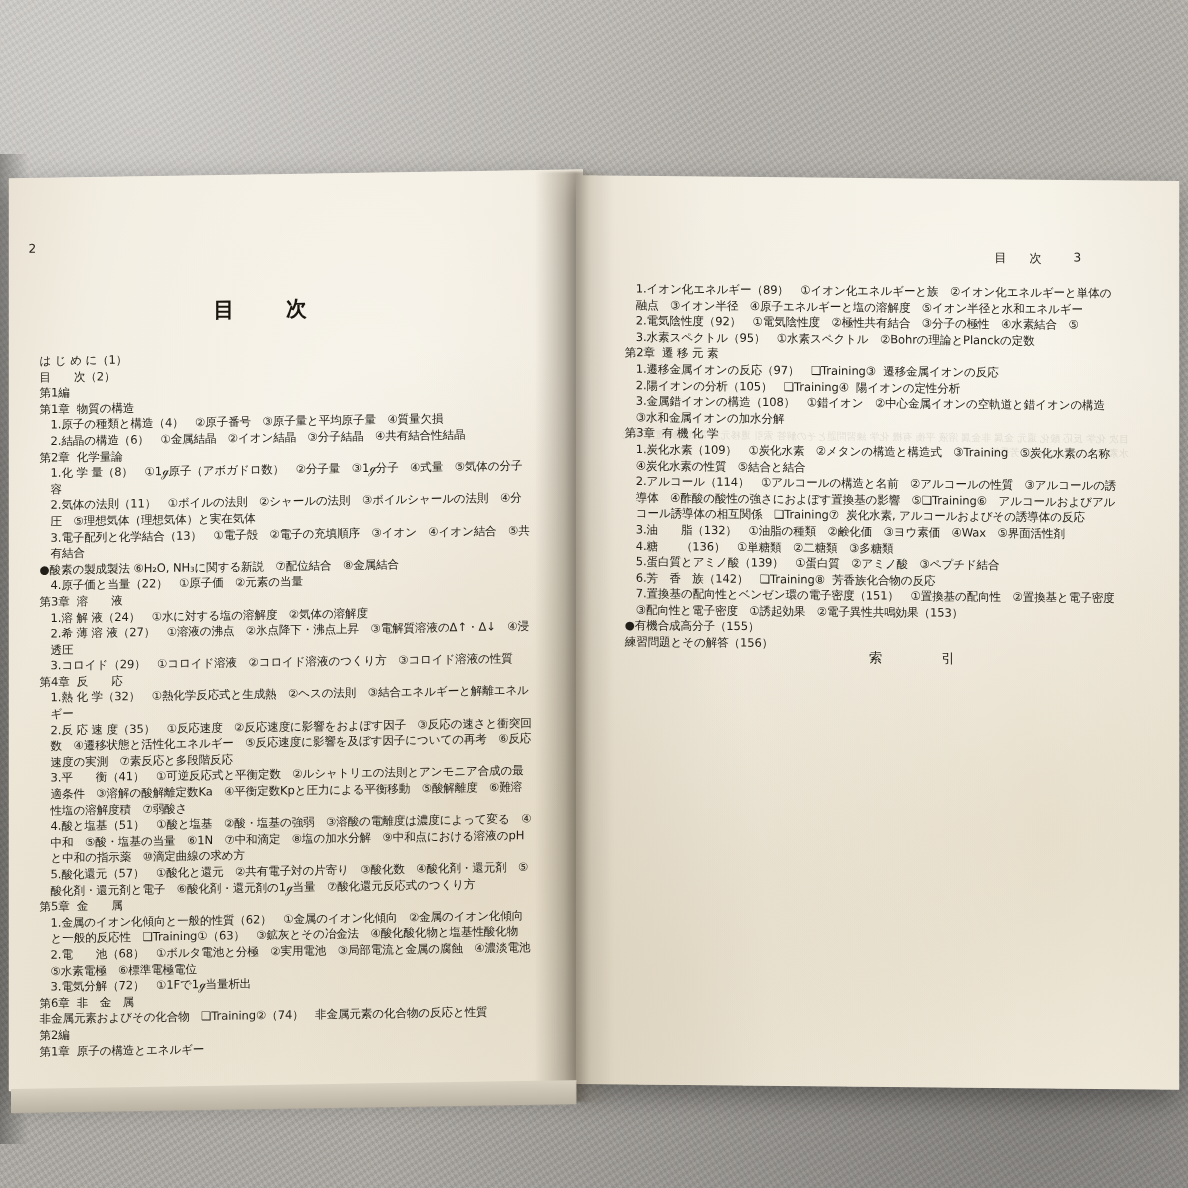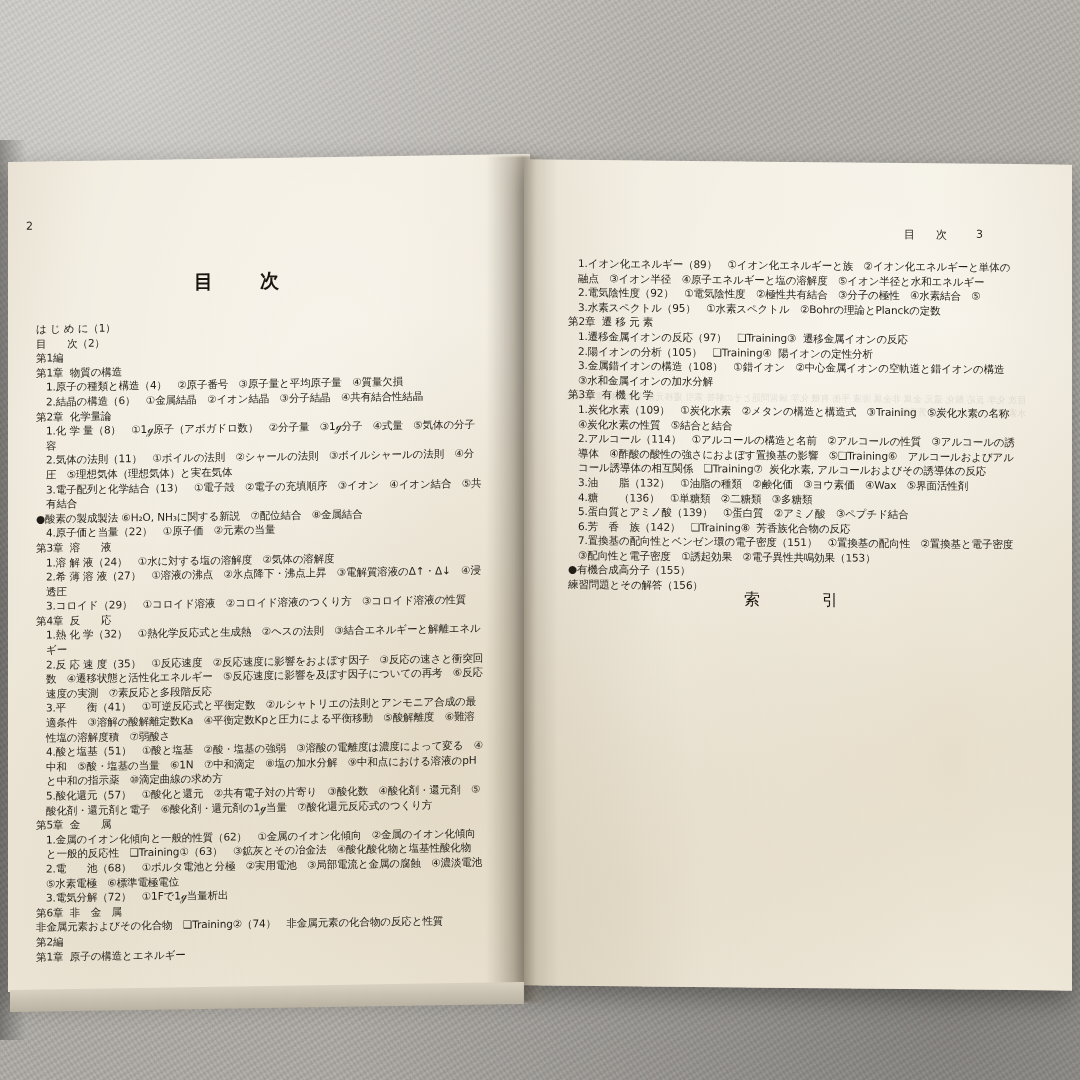--- a/index.html
+++ b/index.html
@@ -79,21 +79,21 @@
   }
   .pgnum{position:absolute;font-size:11px;color:#2a2620;}
   .title{
     position:absolute;
     font-size:19px;letter-spacing:14px;color:#19160f;font-weight:700;
   }
   .running{
     position:absolute;font-size:11px;letter-spacing:5px;color:#23201a;
   }
   .sakuin{
-    position:absolute;font-size:16px;letter-spacing:10px;color:#1d1a14;
+    position:absolute;font-size:12px;letter-spacing:10px;color:#1d1a14;margin-left:46px;
   }
   .block{margin:0;padding:0;}
   .lvl1{margin-left:0;}
   .lvl2{margin-left:10px;}
   .shadow-left-edge{
     position:absolute;left:0px;top:140px;width:26px;height:900px;
     background:linear-gradient(90deg,rgba(0,0,0,.30),rgba(0,0,0,0));
     pointer-events:none;
   }
 </style>

